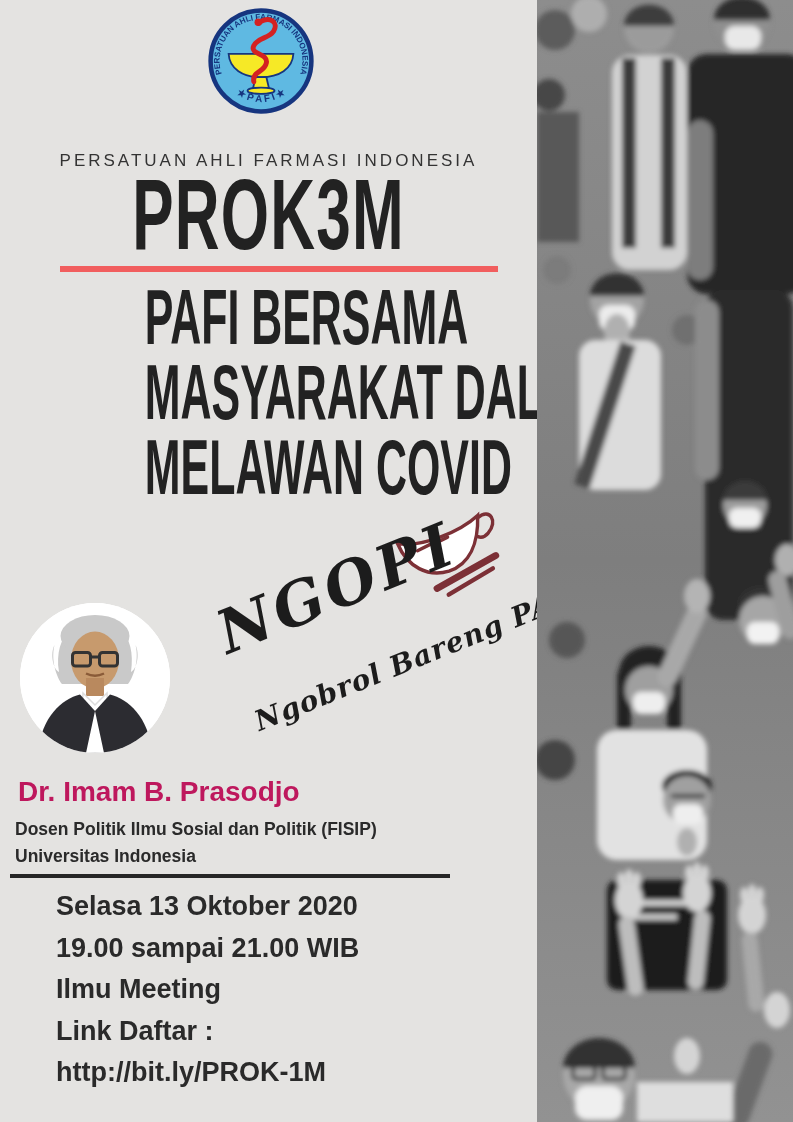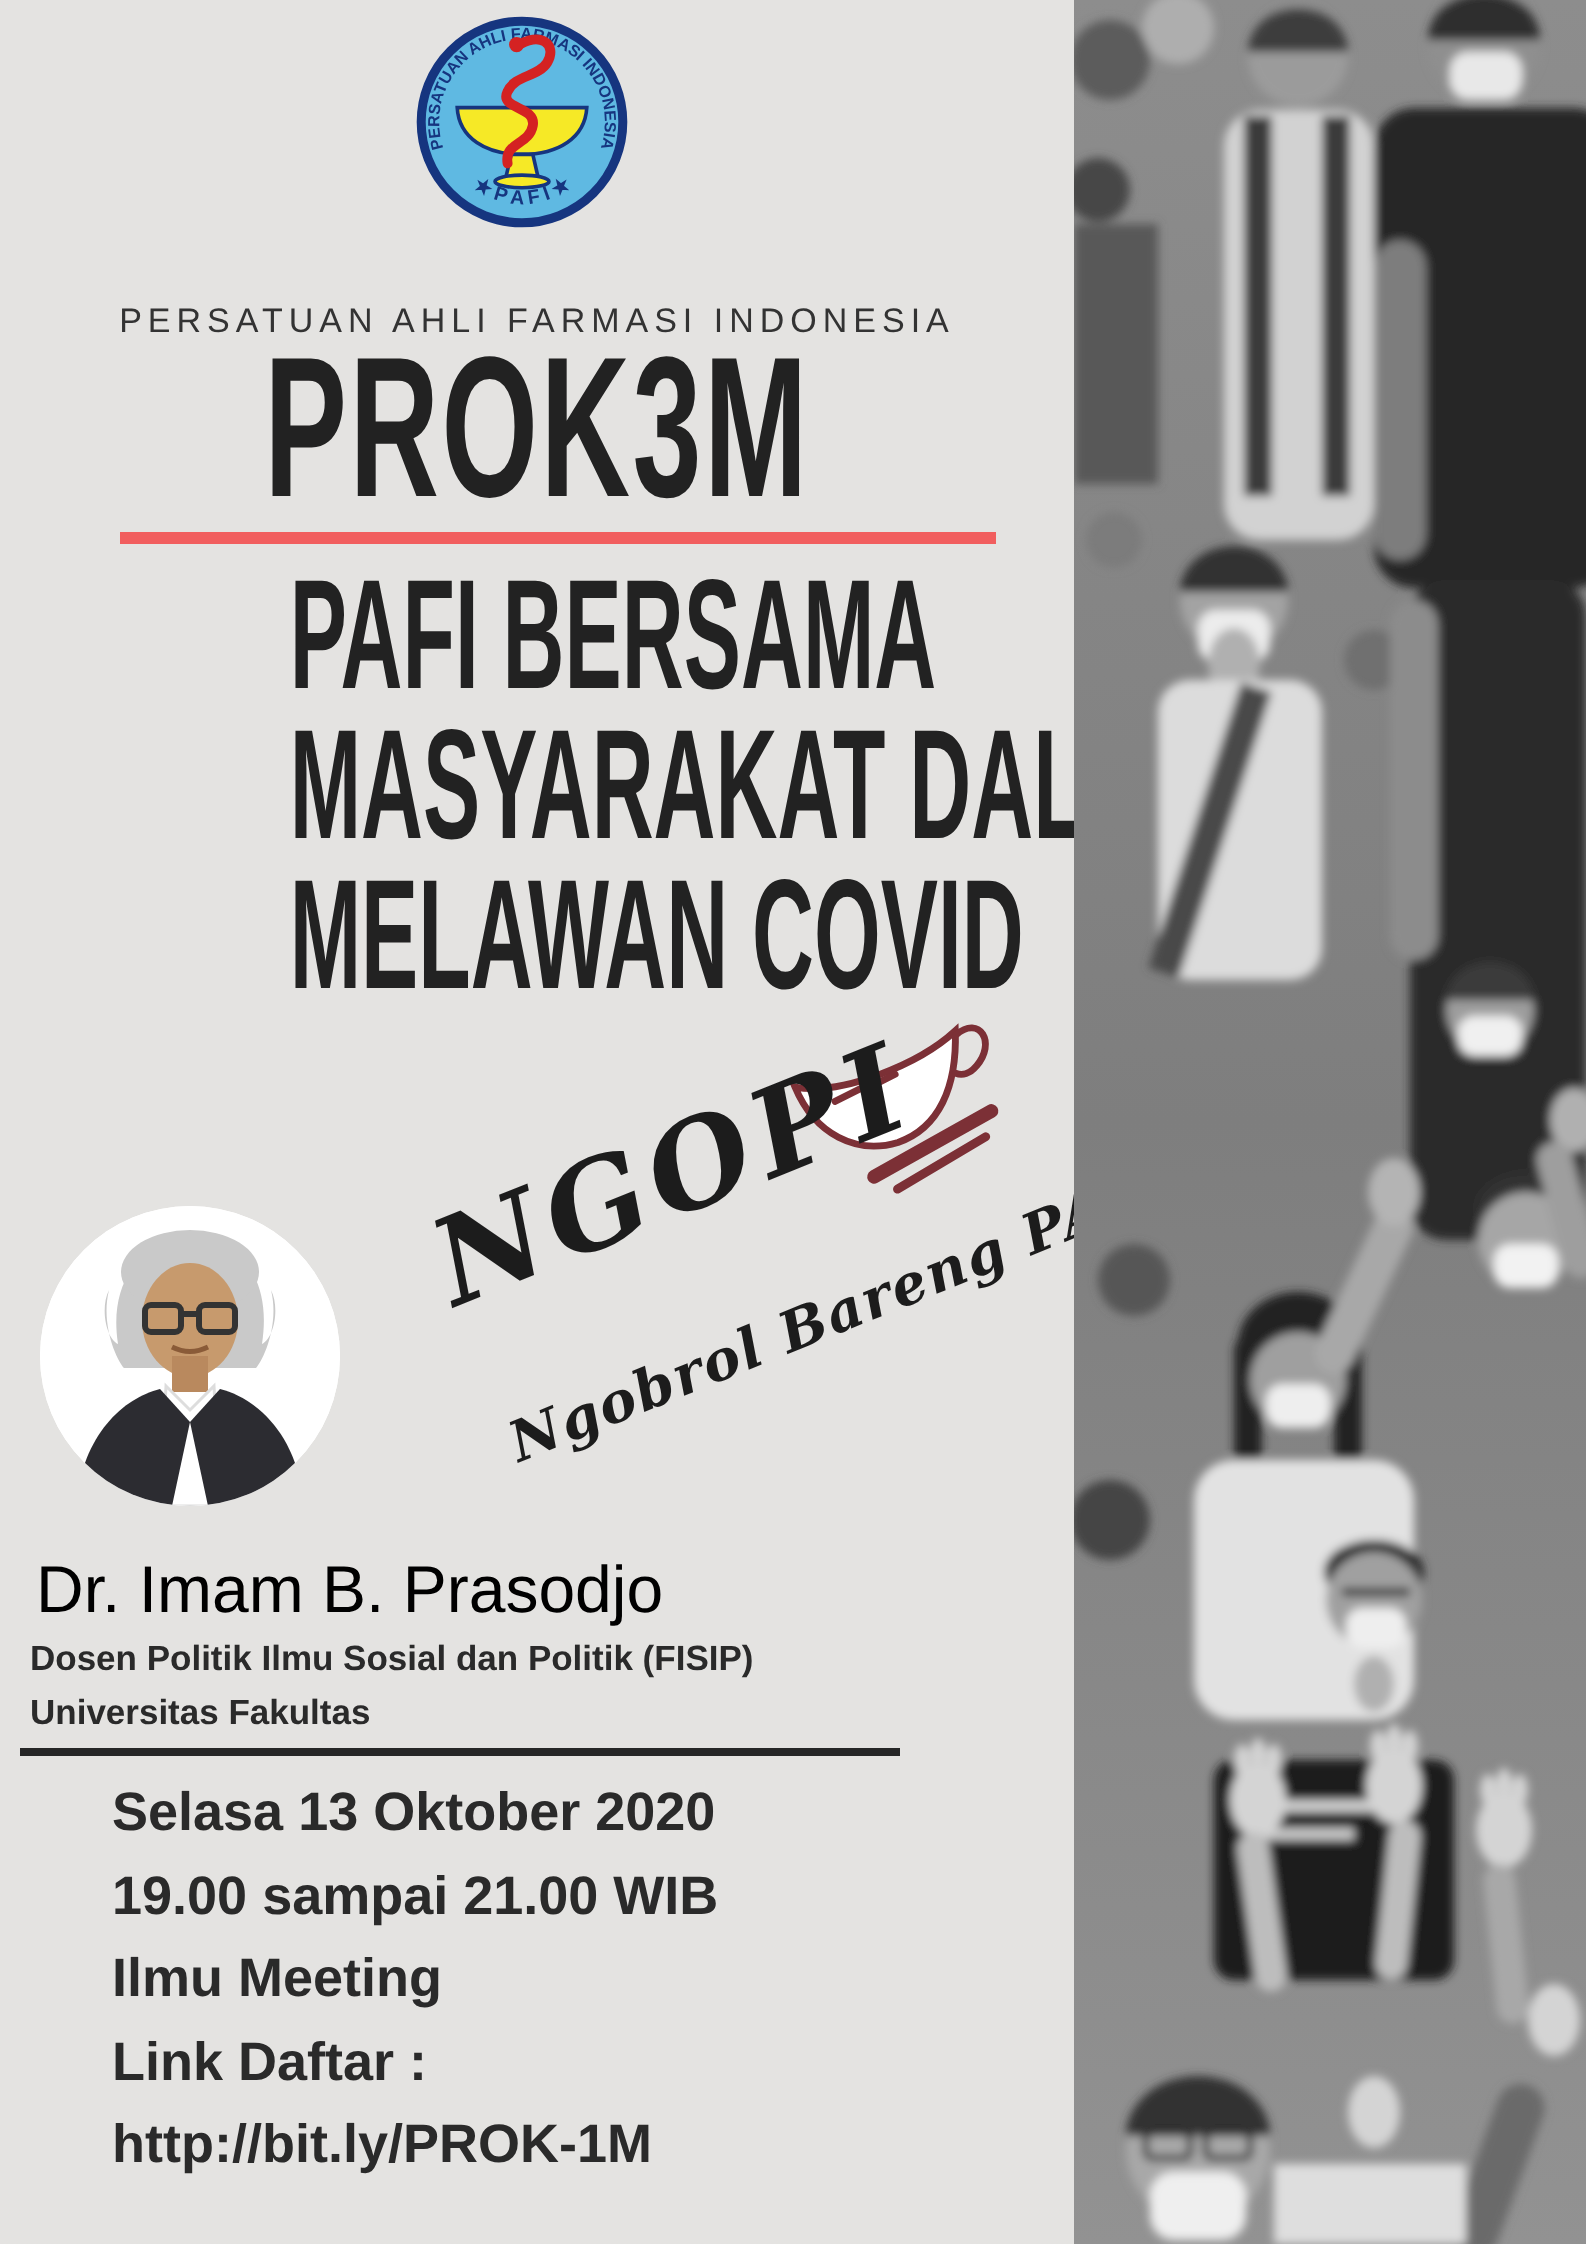--- a/index.html
+++ b/index.html
@@ -38,21 +38,21 @@
     font-family:"DejaVu Serif",serif;font-style:italic;font-weight:700;
     font-size:28px;letter-spacing:1px;color:#1c1c1c;
     transform:rotate(-22deg);transform-origin:0 50%;white-space:nowrap;
   }
   
   .avatar{
     position:absolute;left:20px;top:603px;width:150px;height:150px;border-radius:50%;
     background:#ffffff;overflow:hidden;
   }
   .avatar svg{display:block;width:100%;height:100%;}
-  .speaker-name{position:absolute;left:18px;top:776px;font-size:33px;font-weight:400;color:#000000;white-space:nowrap;}
+  .speaker-name{position:absolute;left:18px;top:776px;font-size:28px;font-weight:700;color:#be185d;white-space:nowrap;}
   .speaker-aff{position:absolute;left:15px;top:816px;font-size:17.5px;font-weight:700;color:#2a2a2a;line-height:27px;white-space:nowrap;}
   .divider{position:absolute;left:10px;top:874px;width:440px;height:4px;background:#262626;}
   
   .details{position:absolute;left:25px;top:886px;font-size:27px;font-weight:700;color:#2a2a2a;line-height:41.5px;white-space:nowrap;margin-left:31px;}
   
   .photo-strip{position:absolute;left:537px;top:0;width:256px;height:1122px;}
   .photo-strip svg{display:block;width:256px;height:1122px;}
 </style>
 </head>
 <body>
@@ -124,21 +124,21 @@
 
       <path d="M42 60 L50 68 L58 60 L60 100 L40 100 Z" fill="#ffffff" stroke="#dddddd" stroke-width="1"></path>
       <path d="M12 100 C14 76 28 64 40 61 L50 72 L44 100 Z" fill="#2c2c31"></path>
       <path d="M88 100 C86 76 72 64 60 61 L50 72 L56 100 Z" fill="#2c2c31"></path>
     </svg>
   </div>
 
   <div class="speaker-name">Dr. Imam B. Prasodjo</div>
   <div class="speaker-aff">
     <div>Dosen Politik Ilmu Sosial dan Politik (FISIP)</div>
-    <div>Universitas Fakultas</div>
+    <div>Universitas Indonesia</div>
   </div>
 
   <div class="divider"></div>
 
   <div class="details">
     <div>Selasa 13 Oktober 2020</div>
     <div>19.00 sampai 21.00 WIB</div>
     <div>Ilmu Meeting</div>
     <div>Link Daftar :</div>
     <div>http://bit.ly/PROK-1M</div>

